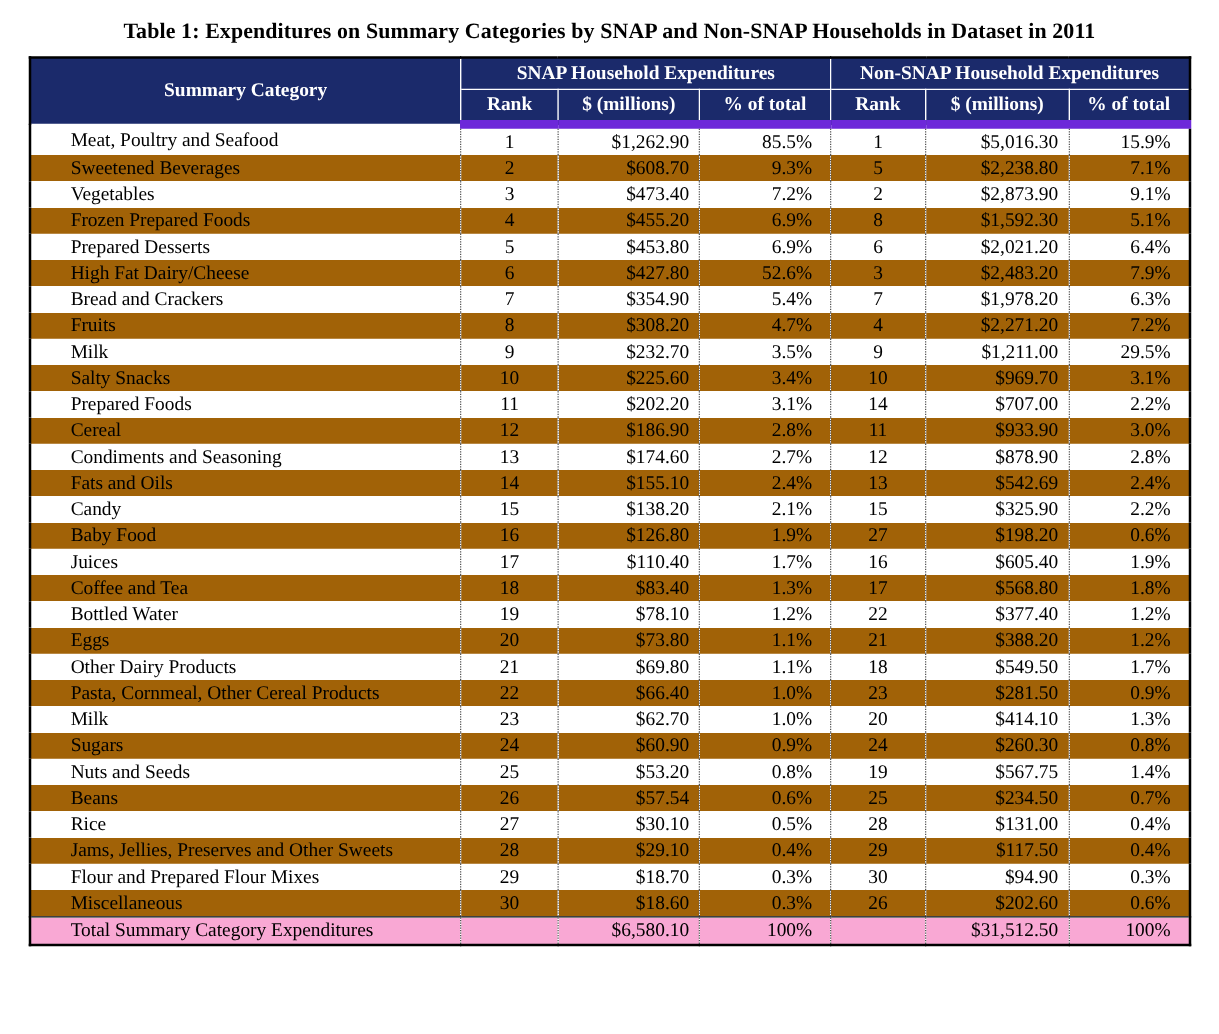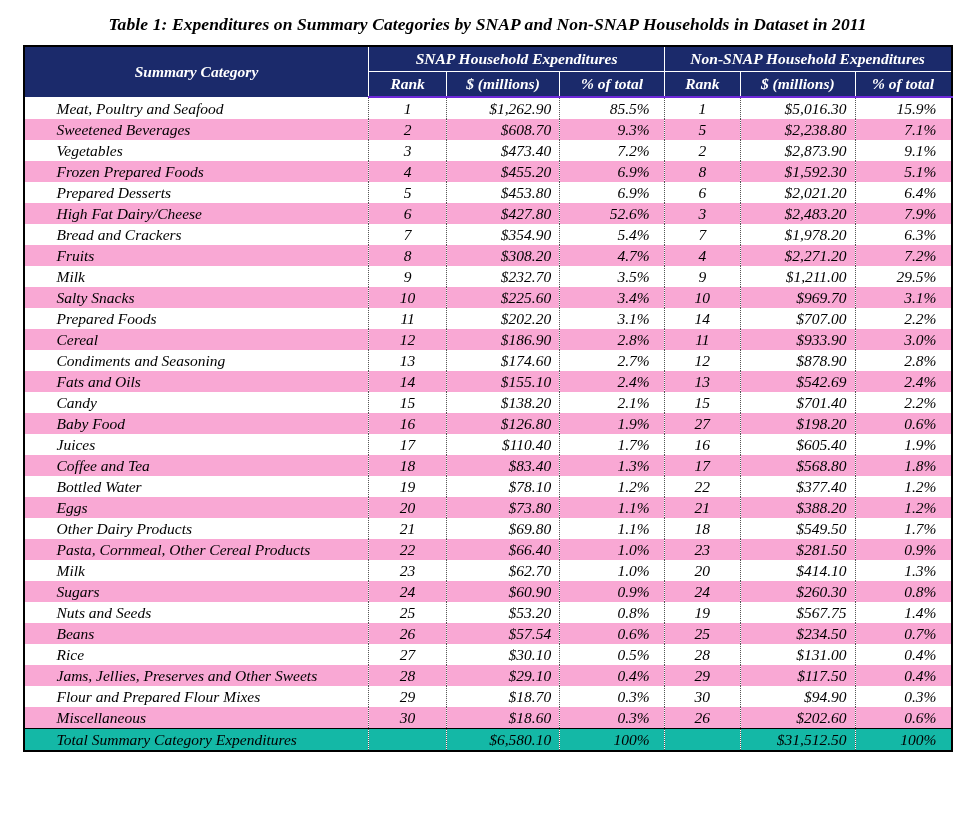--- a/index.html
+++ b/index.html
@@ -7,21 +7,20 @@
   body {
     width: 975px;
     height: 827px;
     font-family: "Liberation Serif", serif;
     color: #000;
   }
   .page {
     width: 975px;
     height: 827px;
     padding: 10px 14px 8px 14px;
-    font-style: italic;
   }
   .title {
     text-align: center;
     font-size: 17.5px;
     font-weight: bold;
     margin: 4px 0 10px 0;
     letter-spacing: 0.1px;
   }
   table.expenditure-table {
     border-collapse: collapse;
@@ -33,37 +32,37 @@
   thead th {
     background: #1b2a6b;
     color: #ffffff;
     font-weight: bold;
     text-align: center;
     vertical-align: middle;
     font-size: 15.5px;
     padding: 3px 4px;
     border: 1px solid #ffffff;
   }
-  thead tr:last-child th { border-bottom: 2px solid #6d28d9; }
+  thead tr:last-child th { border-bottom: 7px solid #6d28d9; }
   tbody td, tfoot td {
     font-size: 15.5px;
     line-height: 19px;
     padding: 1px 8px;
     border-left: 1px dotted #555;
     white-space: nowrap;
     overflow: hidden;
   }
   tbody td:first-child, tfoot td:first-child { border-left: none; }
   td.cat  { text-align: left; padding-left: 32px; }
   td.rank { text-align: center; }
   td.money{ text-align: right; }
   td.pct  { text-align: right; padding-right: 14px; }
   tbody tr { background: #ffffff; }
-  tbody tr.alt { background: #f9a8d4; }
-  tfoot td { border-top: 1px solid #000; background: #14b8a6; }
+  tbody tr.alt { background: #a16207; }
+  tfoot td { border-top: 1px solid #000; background: #f9a8d4; }
 </style>
 </head>
 <body>
 
 <div class="page">
 
   <div class="title">Table 1: Expenditures on Summary Categories by SNAP and Non-SNAP Households in Dataset in 2011</div>
 
   <table class="expenditure-table">
     <colgroup>
@@ -216,21 +215,21 @@
     <td class="rank">13</td>
     <td class="money">$542.69</td>
     <td class="pct">2.4%</td>
   </tr>
         <tr>
     <td class="cat">Candy</td>
     <td class="rank">15</td>
     <td class="money">$138.20</td>
     <td class="pct">2.1%</td>
     <td class="rank">15</td>
-    <td class="money">$701.40</td>
+    <td class="money">$325.90</td>
     <td class="pct">2.2%</td>
   </tr>
         <tr class="alt">
     <td class="cat">Baby Food</td>
     <td class="rank">16</td>
     <td class="money">$126.80</td>
     <td class="pct">1.9%</td>
     <td class="rank">27</td>
     <td class="money">$198.20</td>
     <td class="pct">0.6%</td>

